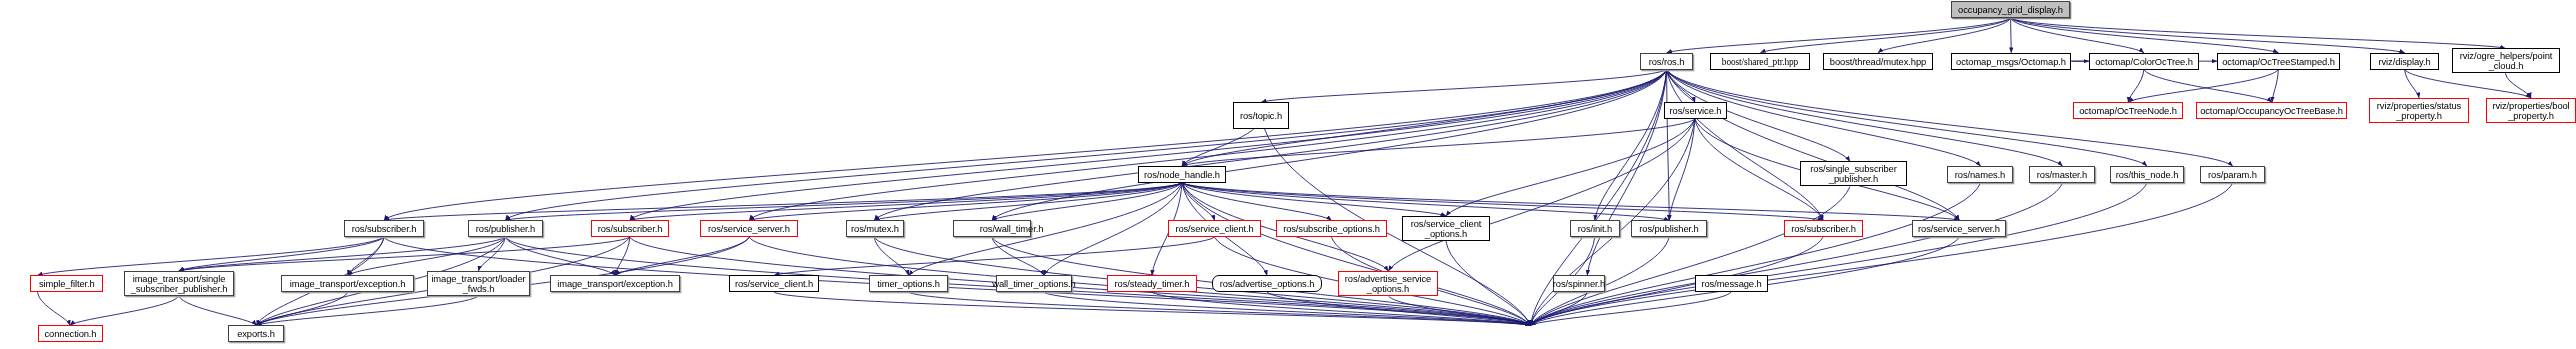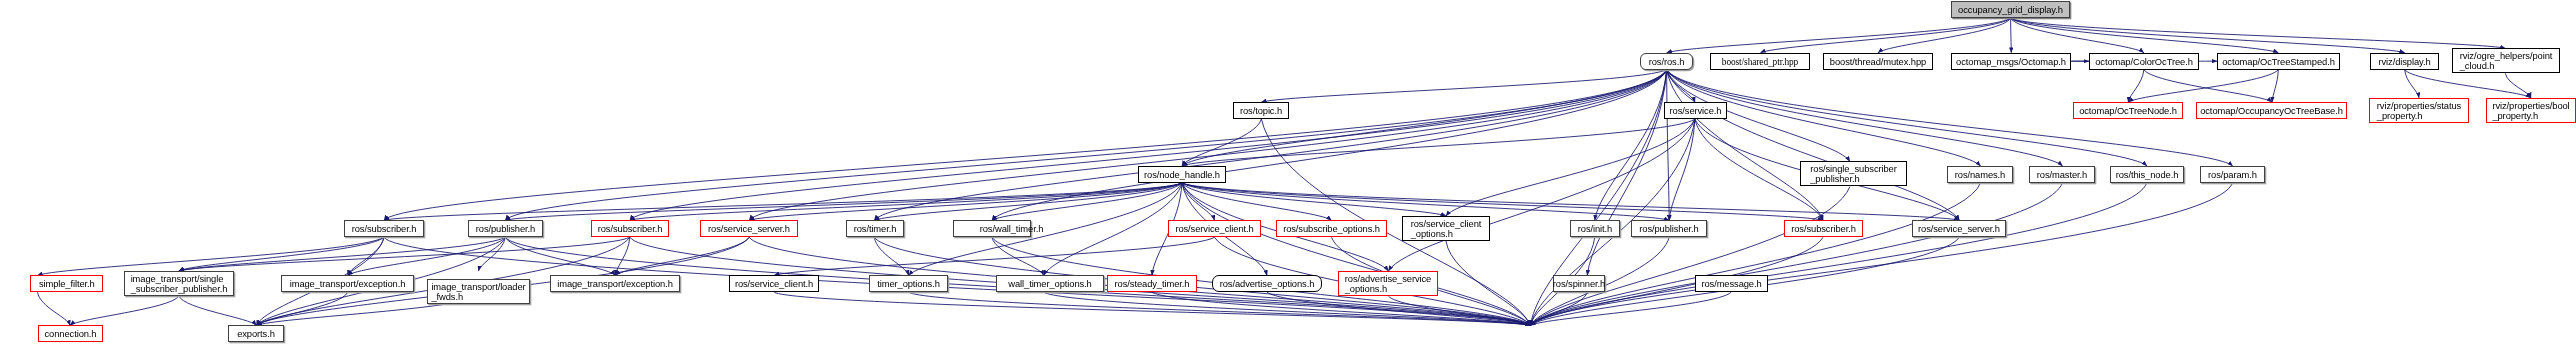--- a/index.html
+++ b/index.html
@@ -12,21 +12,21 @@
   }
   #edges{position:absolute;left:0;top:0;width:2576px;height:350px;pointer-events:none;}
   .node{
     position:absolute;
     box-sizing:border-box;
     background:#ffffff;
     border:0.6px solid #000000;
     display:flex;
     align-items:center;
     justify-content:center;
-    text-align:left;
+    text-align:center;
     font-size:9.4px;
     line-height:10px;
     color:#000000;
     white-space:pre-line;
     letter-spacing:-0.1px;
     z-index:5;
   }
   .node.root{
     background:#bfbfbf;
     border:0.6px solid #404040;
@@ -160,68 +160,68 @@
         <path d="M 1669 467 C 1711 490.85, 2405 506.75, 2447 520" fill="none" stroke="#191970" stroke-width="1.4" marker-end="url(#arrow)"></path>
         <path d="M 1842 467 C 1884 490.85, 2405 506.75, 2447 520" fill="none" stroke="#191970" stroke-width="1.4" marker-end="url(#arrow)"></path>
         <path d="M 2026 467 C 2058.417 490.85, 2414.583 506.75, 2447 520" fill="none" stroke="#191970" stroke-width="1.4" marker-end="url(#arrow)"></path>
         <path d="M 2220 473 C 2237.479 494.15, 2429.521 508.25, 2447 520" fill="none" stroke="#191970" stroke-width="1.4" marker-end="url(#arrow)"></path>
         <path d="M 2538 467 C 2530.993 490.85, 2454.007 506.75, 2447 520" fill="none" stroke="#191970" stroke-width="1.4" marker-end="url(#arrow)"></path>
         <path d="M 2768 467 C 2743.283 490.85, 2471.717 506.75, 2447 520" fill="none" stroke="#191970" stroke-width="1.4" marker-end="url(#arrow)"></path>
       </g>
   </svg>
   <div id="node-layer">
       <div class="node root" style="left: 1951px; top: 1.3px; width: 119px; height: 17px;">occupancy_grid_display.h</div>
-      <div class="node gray" style="left: 1640px; top: 53px; width: 53px; height: 17px; border-radius: 6px;">ros/ros.h</div>
+      <div class="node gray" style="left: 1640px; top: 53px; width: 53px; height: 17px;">ros/ros.h</div>
       <div class="node plain" style="left: 1710px; top: 53px; width: 100px; height: 17px; font-family: Liberation Serif, serif;">boost/shared_ptr.hpp</div>
       <div class="node plain" style="left: 1823px; top: 53px; width: 110px; height: 17px;">boost/thread/mutex.hpp</div>
       <div class="node plain" style="left: 1951px; top: 53px; width: 120px; height: 17px;">octomap_msgs/Octomap.h</div>
       <div class="node plain" style="left: 2089px; top: 53px; width: 110px; height: 17px;">octomap/ColorOcTree.h</div>
       <div class="node plain" style="left: 2217px; top: 53px; width: 123px; height: 17px;">octomap/OcTreeStamped.h</div>
       <div class="node plain" style="left: 2370px; top: 53px; width: 69px; height: 17px;">rviz/display.h</div>
       <div class="node plain" style="left: 2452px; top: 48px; width: 108px; height: 25px;">rviz/ogre_helpers/point
 _cloud.h</div>
       <div class="node red" style="left: 2073px; top: 102px; width: 110px; height: 17px;">octomap/OcTreeNode.h</div>
       <div class="node red" style="left: 2196px; top: 102px; width: 151px; height: 17px;">octomap/OccupancyOcTreeBase.h</div>
       <div class="node red" style="left: 2369px; top: 98px; width: 100px; height: 25px;">rviz/properties/status
 _property.h</div>
       <div class="node red" style="left: 2486px; top: 98px; width: 90px; height: 25px;">rviz/properties/bool
 _property.h</div>
-      <div class="node plain" style="left: 1233px; top: 102px; width: 56px; height: 17px;">ros/topic.h</div>
+      <div class="node plain" style="left: 1233px; top: 102px; width: 56px; height: 27px;">ros/topic.h</div>
       <div class="node plain" style="left: 1664px; top: 102px; width: 63px; height: 17px;">ros/service.h</div>
       <div class="node plain" style="left: 1138px; top: 166px; width: 88px; height: 17px;">ros/node_handle.h</div>
       <div class="node plain" style="left: 1800px; top: 161px; width: 107px; height: 25px;">ros/single_subscriber
 _publisher.h</div>
       <div class="node gray" style="left: 1947px; top: 166px; width: 66px; height: 17px;">ros/names.h</div>
       <div class="node gray" style="left: 2029px; top: 166px; width: 66px; height: 17px;">ros/master.h</div>
       <div class="node gray" style="left: 2110px; top: 166px; width: 74px; height: 17px;">ros/this_node.h</div>
       <div class="node gray" style="left: 2200px; top: 166px; width: 65px; height: 17px;">ros/param.h</div>
       <div class="node gray" style="left: 344px; top: 220px; width: 80px; height: 17px;">ros/subscriber.h</div>
       <div class="node gray" style="left: 468px; top: 220px; width: 75px; height: 17px;">ros/publisher.h</div>
       <div class="node red" style="left: 591px; top: 220px; width: 78px; height: 17px;">ros/subscriber.h</div>
       <div class="node red" style="left: 700px; top: 220px; width: 98px; height: 17px;">ros/service_server.h</div>
-      <div class="node gray" style="left: 846px; top: 220px; width: 58px; height: 17px;">ros/timer.h</div>
+      <div class="node gray" style="left: 846px; top: 220px; width: 58px; height: 17px;">ros/mutex.h</div>
       <div class="node gray" style="left: 953px; top: 220px; width: 78px; height: 17px; padding-left: 39px;">ros/wall_timer.h</div>
       <div class="node red" style="left: 1168px; top: 220px; width: 93px; height: 17px;">ros/service_client.h</div>
       <div class="node red" style="left: 1276px; top: 220px; width: 111px; height: 17px;">ros/subscribe_options.h</div>
       <div class="node plain" style="left: 1402px; top: 216px; width: 88px; height: 25px;">ros/service_client
 _options.h</div>
       <div class="node gray" style="left: 1570px; top: 220px; width: 50px; height: 17px;">ros/init.h</div>
       <div class="node gray" style="left: 1631px; top: 220px; width: 76px; height: 17px;">ros/publisher.h</div>
       <div class="node red" style="left: 1784px; top: 220px; width: 79px; height: 17px;">ros/subscriber.h</div>
       <div class="node gray" style="left: 1912px; top: 220px; width: 94px; height: 17px;">ros/service_server.h</div>
       <div class="node red" style="left: 1.3px; top: 275px; width: 73px; height: 17px; margin-left: 29px;">simple_filter.h</div>
       <div class="node gray" style="left: 124px; top: 271px; width: 110px; height: 25px;">image_transport/single
 _subscriber_publisher.h</div>
       <div class="node gray" style="left: 281px; top: 275px; width: 133px; height: 17px;">image_transport/exception.h</div>
-      <div class="node gray" style="left: 427px; top: 271px; width: 103px; height: 25px; margin-top: 8px;">image_transport/loader
+      <div class="node gray" style="left: 427px; top: 271px; width: 103px; height: 25px;">image_transport/loader
 _fwds.h</div>
       <div class="node gray" style="left: 550px; top: 275px; width: 130px; height: 17px;">image_transport/exception.h</div>
       <div class="node plain" style="left: 729px; top: 275px; width: 90px; height: 17px;">ros/service_client.h</div>
       <div class="node gray" style="left: 869px; top: 275px; width: 79px; height: 17px;">timer_options.h</div>
-      <div class="node gray" style="left: 996px; top: 275px; width: 108px; height: 17px;">wall_timer_options.h</div>
+      <div class="node gray" style="left: 996px; top: 275px; width: 76px; height: 17px;">wall_timer_options.h</div>
       <div class="node red" style="left: 1107px; top: 275px; width: 90px; height: 17px;">ros/steady_timer.h</div>
       <div class="node plain" style="left: 1212px; top: 275px; width: 110px; height: 17px; border-radius: 7px;">ros/advertise_options.h</div>
       <div class="node red" style="left: 1338px; top: 271px; width: 100px; height: 25px;">ros/advertise_service
 _options.h</div>
       <div class="node gray" style="left: 1553px; top: 275px; width: 52px; height: 17px;">ros/spinner.h</div>
       <div class="node plain" style="left: 1695px; top: 275px; width: 73px; height: 17px;">ros/message.h</div>
       <div class="node red" style="left: 38px; top: 325px; width: 65px; height: 17px;">connection.h</div>
       <div class="node gray" style="left: 228px; top: 325px; width: 56px; height: 17px;">exports.h</div>
       <div class="node red" style="left: 1495px; top: 317px; width: 66px; height: 17px; margin-top: 32px;">ros/forwards.h</div>
     </div>

